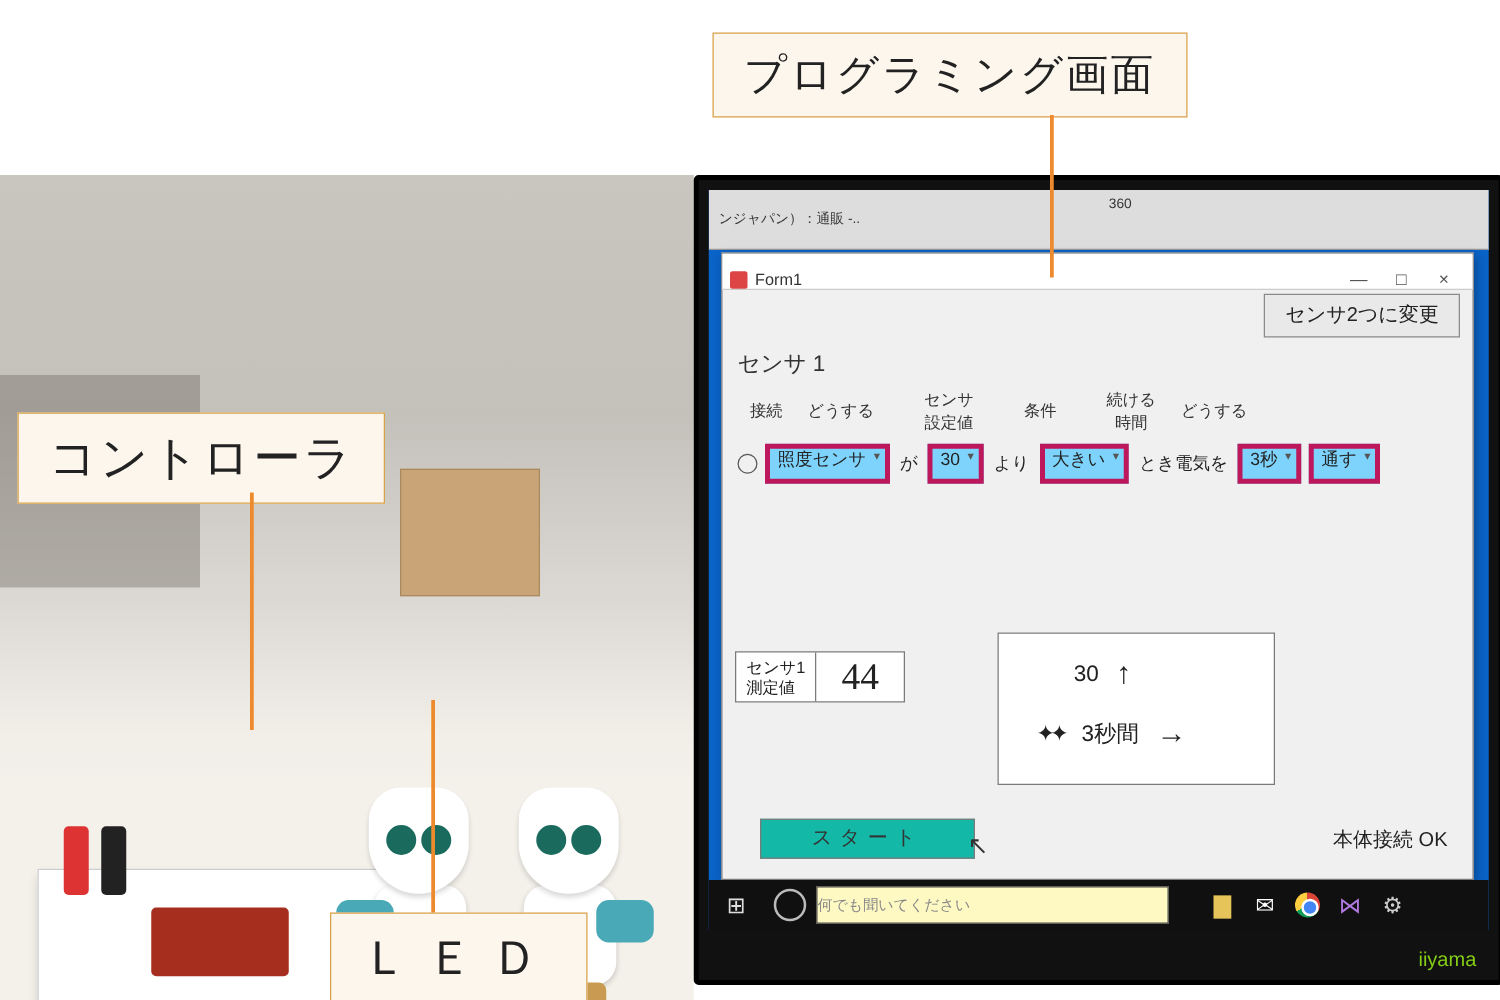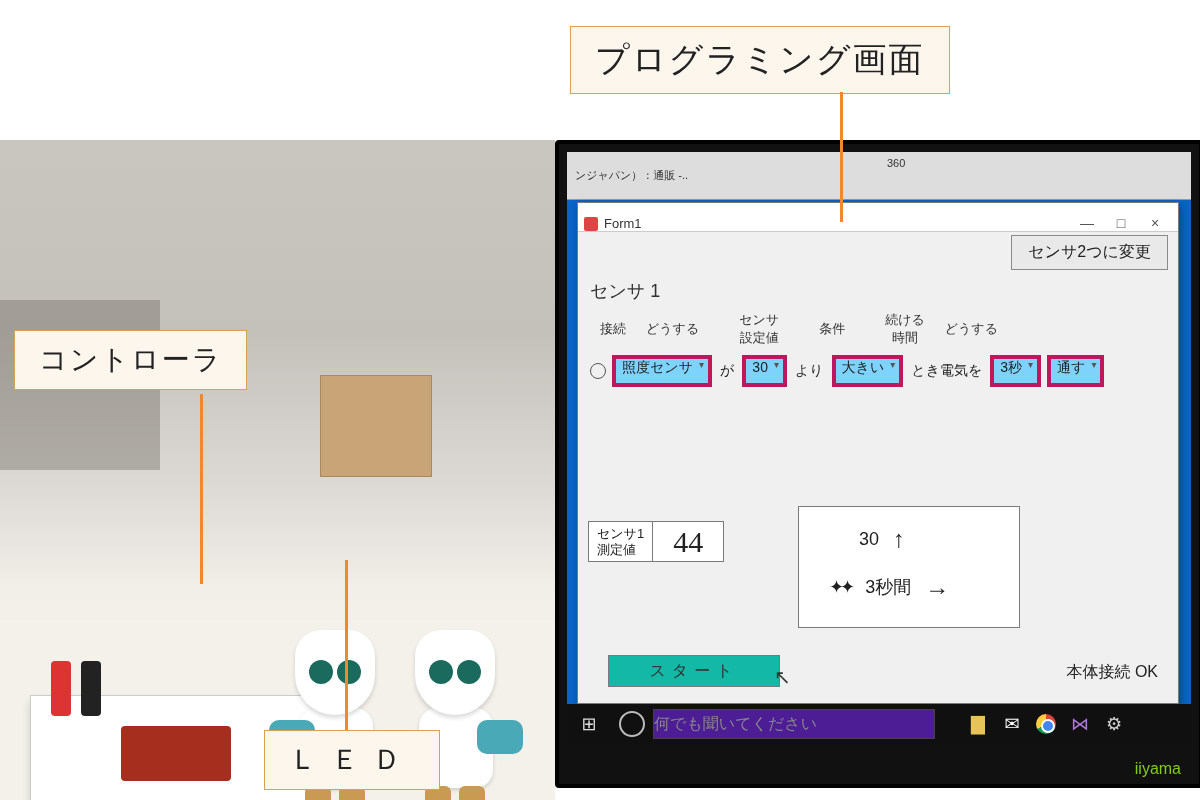--- a/index.html
+++ b/index.html
@@ -61,33 +61,33 @@
   .arrow-g{font-size:24px;font-weight:bold}
   .sparkle{font-size:18px;letter-spacing:-4px}
   .start-btn{position:absolute;left:30px;bottom:16px;width:170px;height:30px;border:1px solid #7a7a7a;background:#14b8a6;text-align:center;line-height:30px;font-size:16px;letter-spacing:6px;color:#333}
   .cursor{position:absolute;left:196px;bottom:14px;font-size:20px;color:#333}
   .conn-status{position:absolute;right:20px;bottom:20px;font-size:16px}
 
   
   .taskbar{position:absolute;left:0;right:0;bottom:0;height:40px;background:#101010;display:flex;align-items:center;color:#ddd;font-size:13px}
   .taskbar .start{width:44px;text-align:center;font-size:18px}
   .taskbar .cortana{width:22px;height:22px;border:2px solid #bbb;border-radius:50%;margin:0 8px}
-  .taskbar .search{flex:0 0 280px;height:28px;background:#4c1d95;border:1px solid #444;line-height:28px;padding:0 0;color:#888;font-size:16px}
+  .taskbar .search{flex:0 0 280px;height:28px;background:#fef9c3;border:1px solid #444;line-height:28px;padding:0 0;color:#888;font-size:12px}
   .taskbar .gap{flex:1}
   .taskbar .ico{width:34px;text-align:center;font-size:18px}
   .ico.explorer{color:#e7c45a}
   .ico.mail{color:#fff}
   .ico.chrome{background:conic-gradient(#db4437 0 120deg,#0f9d58 120deg 240deg,#ffcd40 240deg 360deg);width:20px;height:20px;border-radius:50%;margin:0 7px;position:relative}
   .ico.chrome::after{content:"";position:absolute;left:5px;top:5px;width:10px;height:10px;background:#4285f4;border:2px solid #fff;border-radius:50%}
   .ico.vs{color:#b179e0}
   .ico.settings{color:#ccc}
 
   
   .label{position:absolute;background:#fdf6ed;border:1px solid #d8a24a;padding:10px 24px;font-size:34px;color:#222;letter-spacing:2px}
-  .label.small{font-size:28px}
+  .label.small{font-size:38px}
   .callout{position:absolute;width:3px;background:#ee8a2e}
 </style>
 </head>
 <body>
 
 <div class="stage">
 
   <div class="office">
     <div class="shelf"></div>
     <div class="box"></div>

